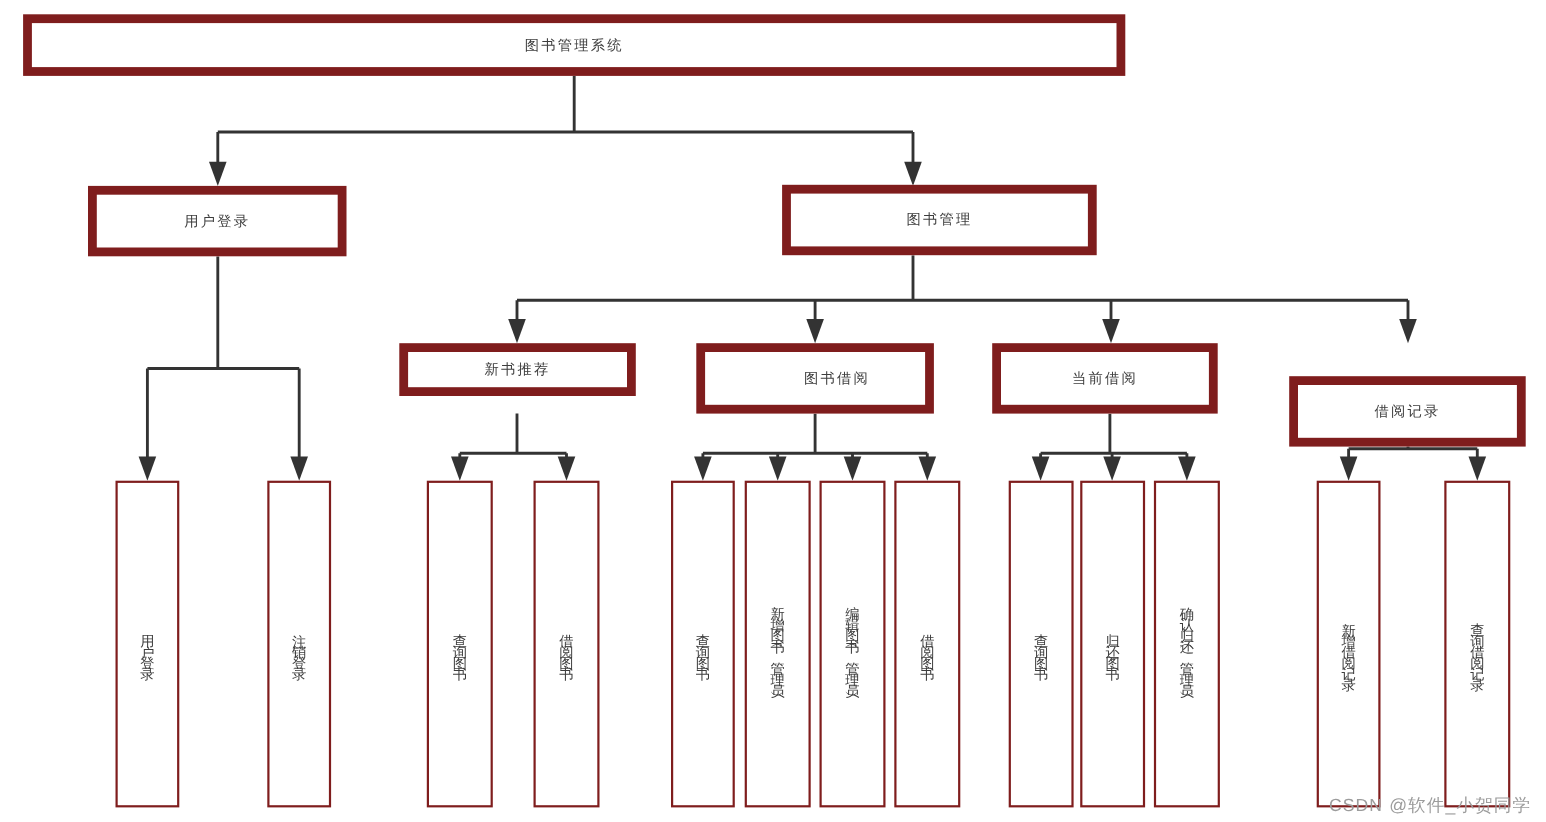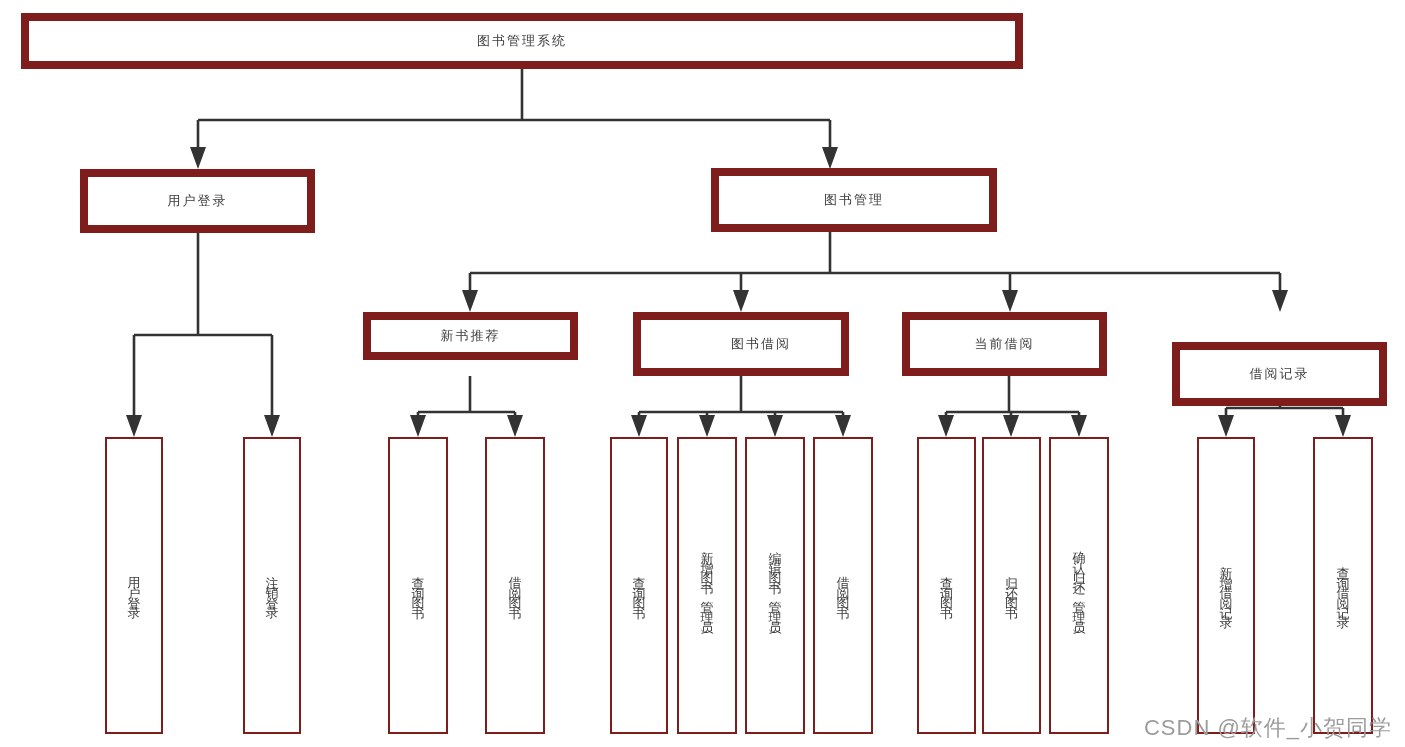--- a/index.html
+++ b/index.html
@@ -55,21 +55,21 @@
   .n-f8  { left: 813px;  width: 60px; }
   .n-f9  { left: 917px;  width: 59px; }
   .n-f10 { left: 982px;  width: 59px; }
   .n-f11 { left: 1049px; width: 60px; }
   .n-f12 { left: 1197px; width: 58px; }
   .n-f13 { left: 1313px; width: 60px; }
   .watermark {
     position: absolute;
     right: 13px;
     bottom: 4px;
-    font-size: 22px;
+    font-size: 16px;
     letter-spacing: 1px;
     color: #9c9c9c;
     z-index: 3;
     white-space: nowrap;
   }
 </style>
 </head>
 <body>
 
 <div class="canvas">

